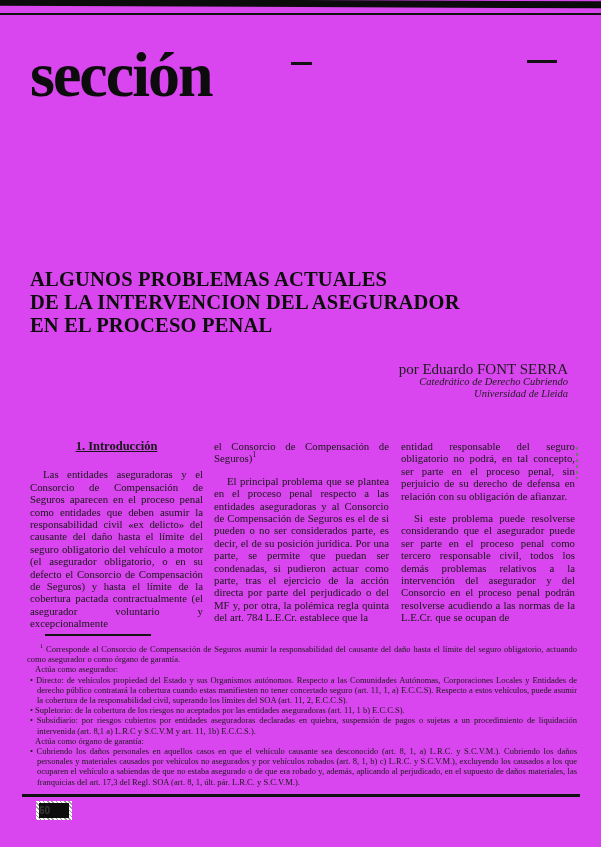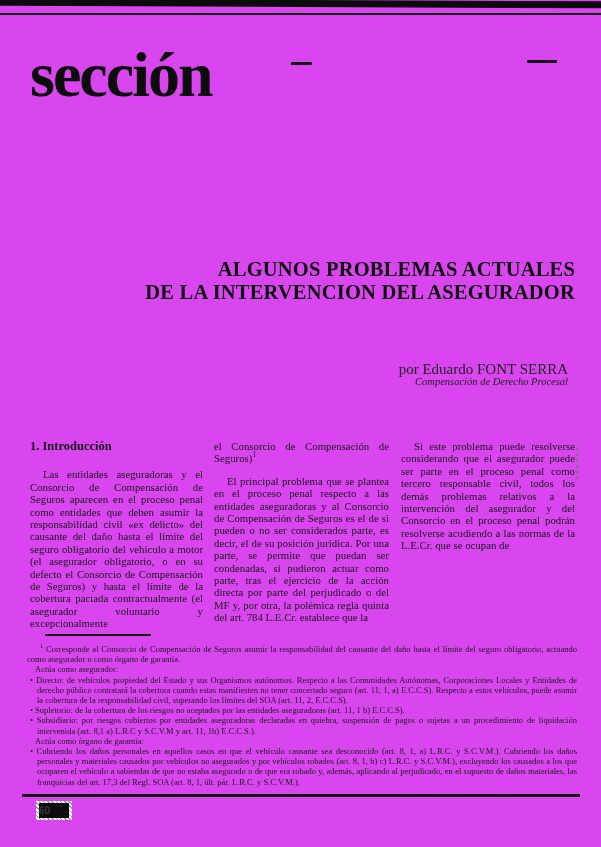--- a/index.html
+++ b/index.html
@@ -34,22 +34,22 @@
   .dash-1 { left: 291px; top: 62px; width: 21px; }
   .dash-2 { left: 527px; top: 60px; width: 30px; }
   .v-dotted-artifact {
     position: absolute; left: 576px; top: 447px;
     width: 2px; height: 32px;
     background: repeating-linear-gradient(#777 0 3px, transparent 3px 6px);
   }
 
   
   .title-block {
-    position: absolute; left: 30px; top: 258px; width: 545px;
-    text-align: right;
+    position: absolute; left: 30px; top: 268px; width: 545px;
+    text-align: left;
   }
   .title-line {
     font-size: 20.5px; font-weight: bold; line-height: 23px;
     letter-spacing: 0.2px; color: #0d0d0d;
   }
 
   
   .byline-block {
     position: absolute; right: 33px; top: 362px; width: 300px;
     text-align: right; color: #1c1c1c;
@@ -59,21 +59,21 @@
 
   
   .col {
     position: absolute; top: 440px;
     font-size: 10.8px; line-height: 12.4px;
     text-align: justify; color: #171717;
   }
   .col-1 { left: 30px;  width: 173px; }
   .col-2 { left: 214px; width: 175px; }
   .col-3 { left: 401px; width: 174px; }
-  .col-heading { font-size: 12.5px; font-weight: bold; margin: 0 0 16px 0; text-align: left; }
+  .col-heading { font-size: 12.5px; font-weight: bold; margin: 0 0 16px 0; text-align: center; text-decoration: underline; }
   .col p { margin: 0; }
   .col p.indent { text-indent: 13px; }
   .col p + p { margin-top: 10px; }
   sup.fn-ref { font-size: 7.5px; vertical-align: super; line-height: 0; }
 
   
   .fn-sep {
     position: absolute; left: 45px; top: 634px;
     width: 106px; height: 2px; background: #141414;
   }
@@ -114,38 +114,41 @@
   <div class="top-rule"></div>
 
   <div class="section-word">sección</div>
   <div class="dash-artifact dash-1"></div>
   <div class="dash-artifact dash-2"></div>
   <div class="v-dotted-artifact"></div>
 
   <div class="title-block">
     <div class="title-line">ALGUNOS PROBLEMAS ACTUALES</div>
     <div class="title-line">DE LA INTERVENCION DEL ASEGURADOR</div>
+    <div class="title-line">EN EL PROCESO PENAL</div>
   </div>
 
   <div class="byline-block">
     <div class="byline-main">por Eduardo FONT SERRA</div>
-    <div class="byline-sub">Compensación de Derecho Procesal</div>
+    <div class="byline-sub">Catedrático de Derecho Cubriendo</div>
+    <div class="byline-sub">Universidad de Lleida</div>
   </div>
 
   <div class="col col-1">
     <h2 class="col-heading">1. Introducción</h2>
     <p class="indent">Las entidades aseguradoras y el Consorcio de Compensación de Seguros aparecen en el proceso penal como entidades que deben asumir la responsabilidad civil «ex delicto» del causante del daño hasta el límite del seguro obligatorio del vehículo a motor (el asegurador obligatorio, o en su defecto el Consorcio de Compensación de Seguros) y hasta el límite de la cobertura pactada contractualmente (el asegurador voluntario y excepcionalmente</p>
   </div>
 
   <div class="col col-2">
     <p><span>el Consorcio de Compensación de Seguros)</span><sup class="fn-ref">1</sup></p>
     <p class="indent">El principal problema que se plantea en el proceso penal respecto a las entidades aseguradoras y al Consorcio de Compensación de Seguros es el de si pueden o no ser considerados parte, es decir, el de su posición jurídica. Por una parte, se permite que puedan ser condenadas, si pudieron actuar como parte, tras el ejercicio de la acción directa por parte del perjudicado o del MF y, por otra, la polémica regla quinta del art. 784 L.E.Cr. establece que la</p>
   </div>
 
   <div class="col col-3">
+    <p>entidad responsable del seguro obligatorio no podrá, en tal concepto, ser parte en el proceso penal, sin perjuicio de su derecho de defensa en relación con su obligación de afianzar.</p>
     <p class="indent">Si este problema puede resolverse considerando que el asegurador puede ser parte en el proceso penal como tercero responsable civil, todos los demás problemas relativos a la intervención del asegurador y del Consorcio en el proceso penal podrán resolverse acudiendo a las normas de la L.E.Cr. que se ocupan de</p>
   </div>
 
   <div class="fn-sep"></div>
 
   <div class="footnotes">
     <p class="fn-intro"><sup class="fn-mark">1</sup><span> Corresponde al Consorcio de Compensación de Seguros asumir la responsabilidad del causante del daño hasta el límite del seguro obligatorio, actuando como asegurador o como órgano de garantía.</span></p>
     <p class="fn-label">Actúa como asegurador:</p>
     <p class="fn-bullet"><span>•</span><span> Directo: de vehículos propiedad del Estado y sus Organismos autónomos. Respecto a las Comunidades Autónomas, Corporaciones Locales y Entidades de derecho público contratará la cobertura cuando estas manifiesten no tener concertado seguro (art. 11, 1, a) E.C.C.S). Respecto a estos vehículos, puede asumir la cobertura de la responsabilidad civil, superando los límites del SOA (art. 11, 2, E.C.C.S).</span></p>
     <p class="fn-bullet"><span>•</span><span> Supletorio: de la cobertura de los riesgos no aceptados por las entidades aseguradoras (art. 11, 1 b) E.C.C.S).</span></p>

